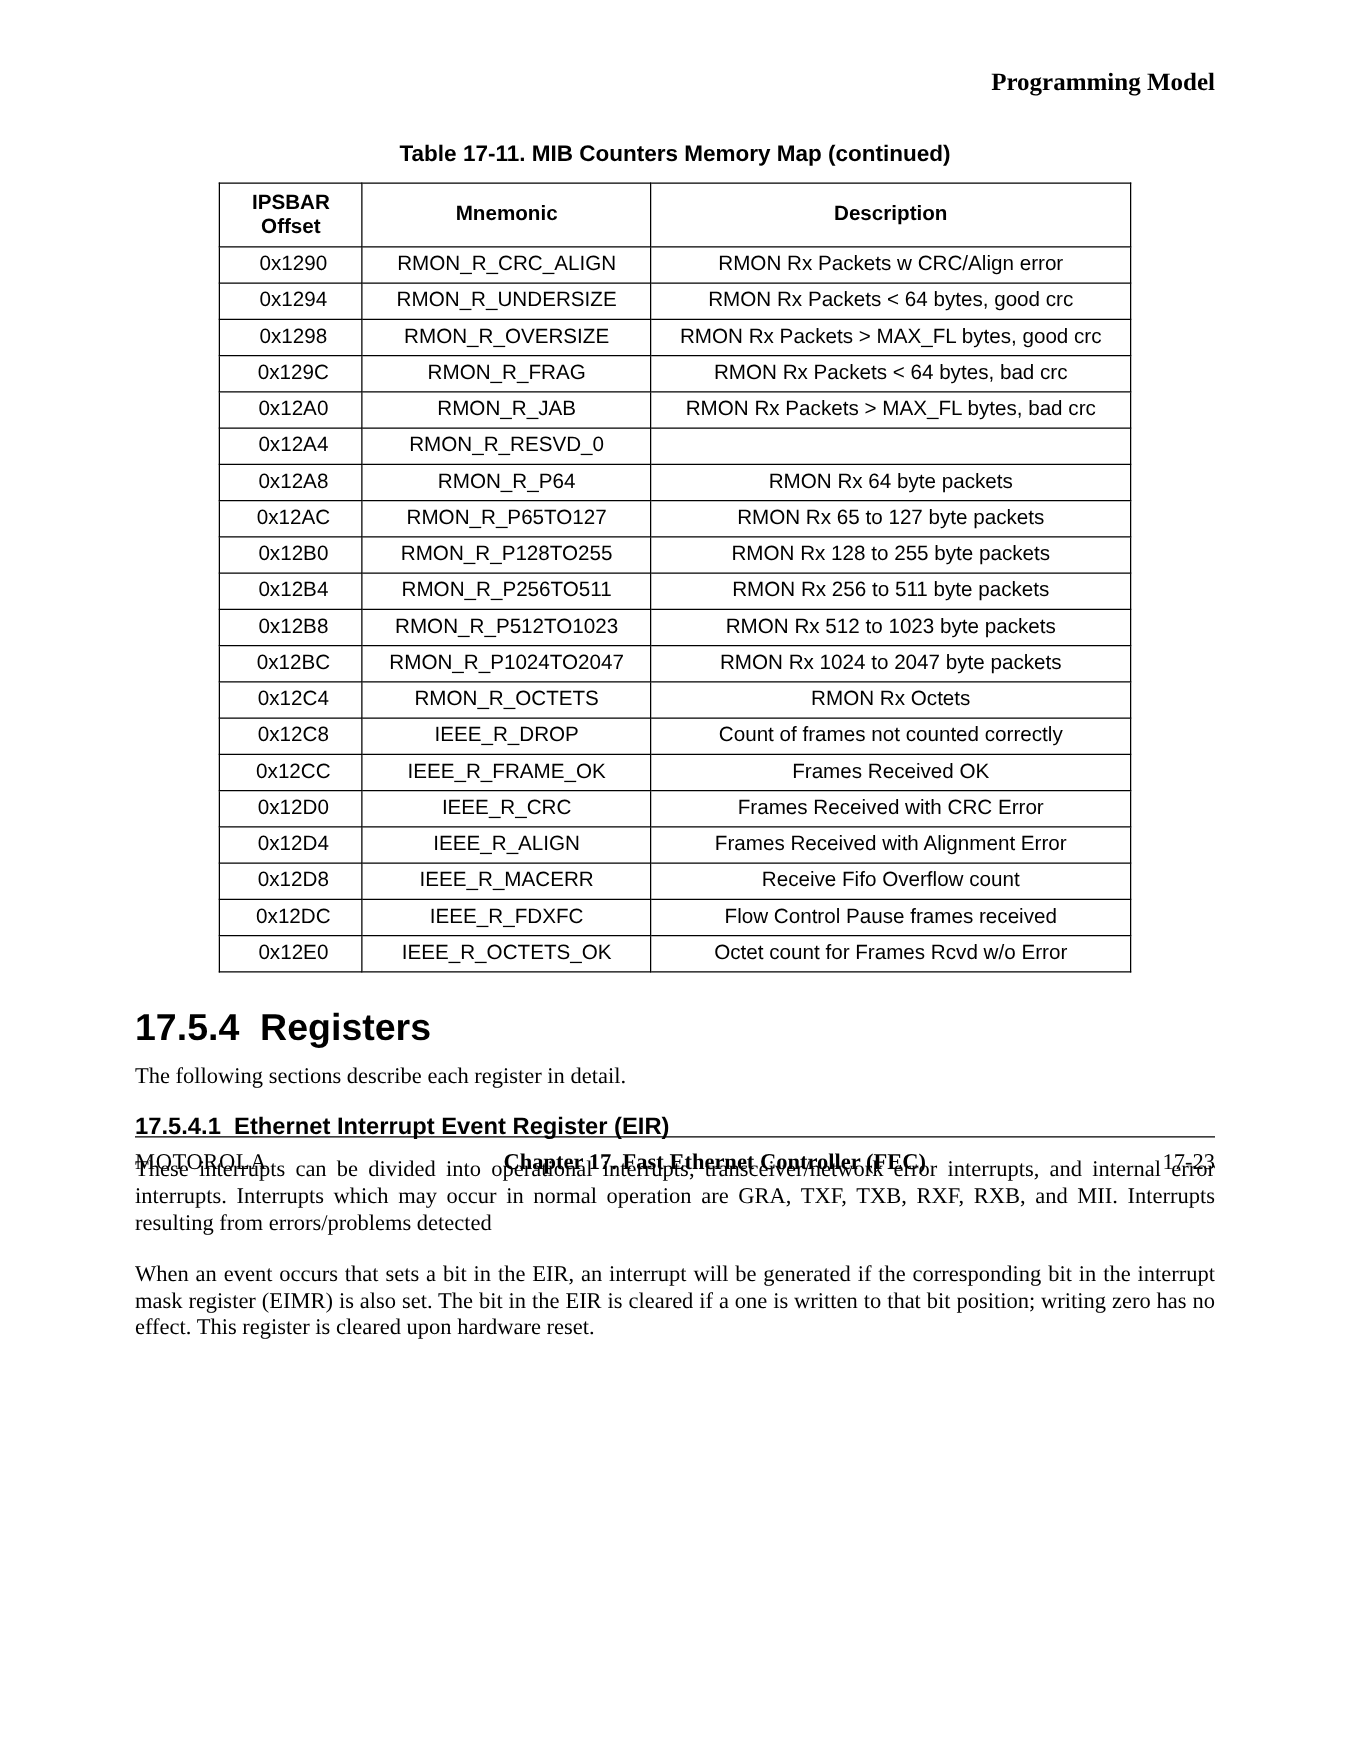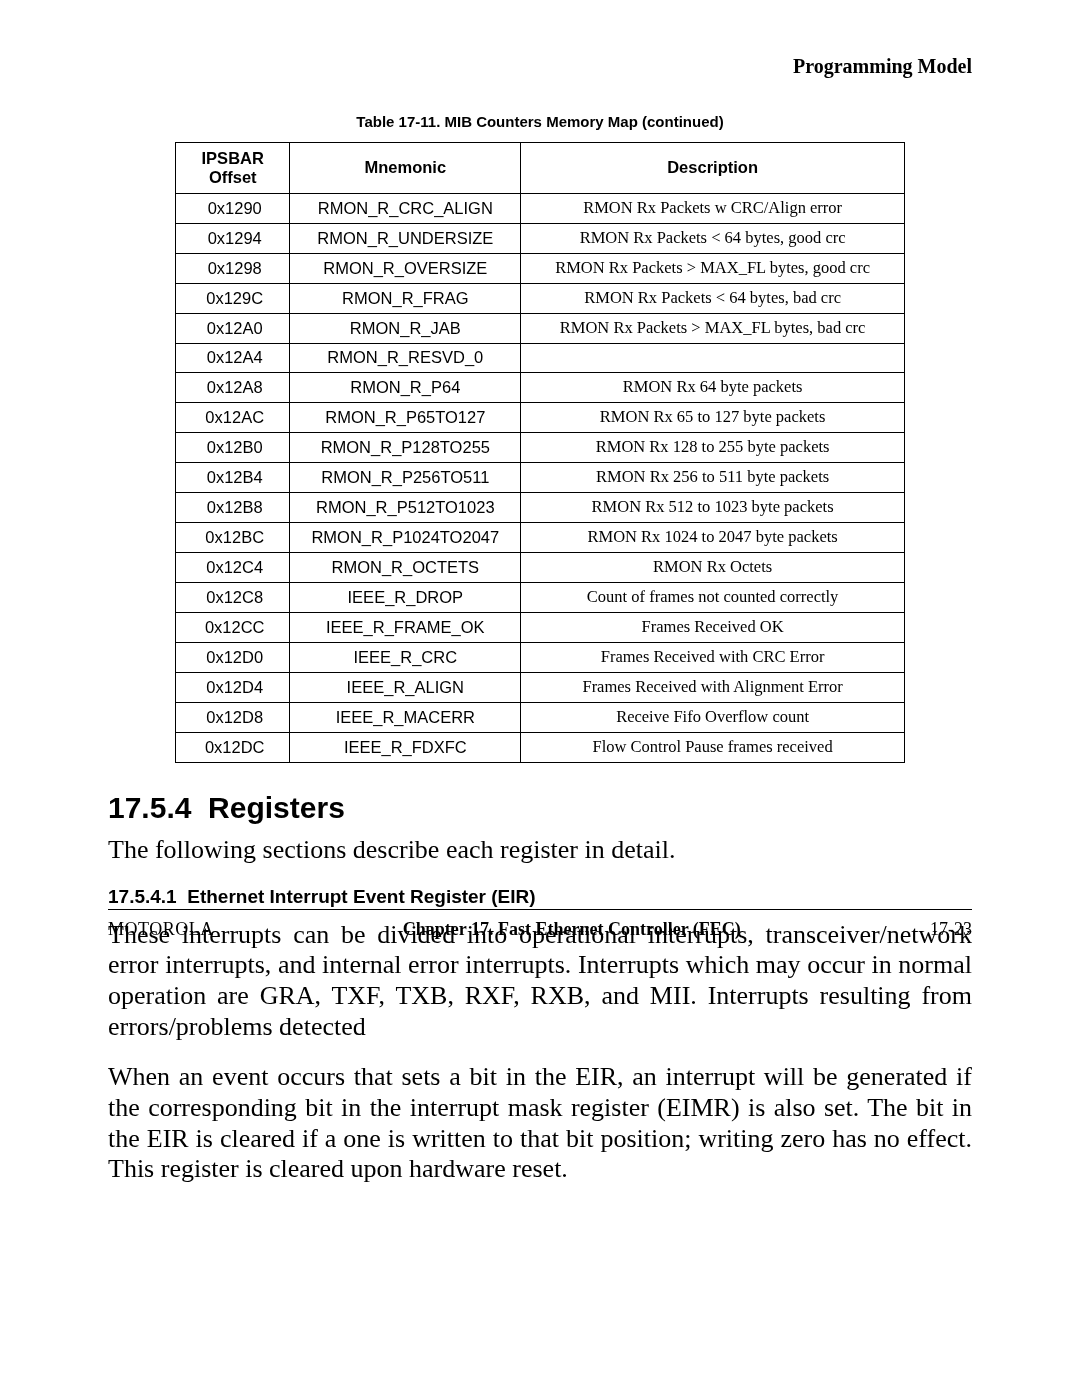--- a/index.html
+++ b/index.html
@@ -23,21 +23,21 @@
     text-align: right;
     font-family: "Times New Roman", Times, serif;
     font-weight: bold;
     font-size: 20px;
     margin-bottom: 35px;
   }
   .table-caption {
     text-align: center;
     font-family: Arial, Helvetica, sans-serif;
     font-weight: bold;
-    font-size: 15px;
+    font-size: 18px;
     margin-bottom: 12px;
   }
   table.memmap {
     border-collapse: collapse;
     margin: 0 auto 28px auto;
     width: 730px;
     font-family: Arial, Helvetica, sans-serif;
     font-size: 16.5px;
   }
   table.memmap th {
@@ -64,40 +64,39 @@
   table.memmap td.offset {
     text-align: center;
     padding-left: 12px;
     width: 95px;
   }
   table.memmap td.mnemonic {
     width: 215px;
   }
   table.memmap td.desc {
     width: 380px;
-    font-family: Liberation Serif, serif;
   }
   table.memmap th.offset-h {
     width: 95px;
   }
   table.memmap th.mnemonic-h {
     width: 215px;
   }
   table.memmap th.desc-h {
     width: 380px;
   }
   h2.section {
     font-family: Arial, Helvetica, sans-serif;
     font-weight: bold;
     font-size: 30px;
     margin: 6px 0 10px 0;
   }
   p.body {
     font-family: "Times New Roman", Times, serif;
-    font-size: 26px;
+    font-size: 18px;
     line-height: 1.18;
     margin: 0 0 20px 0;
     text-align: justify;
   }
   h3.subsection {
     font-family: Arial, Helvetica, sans-serif;
     font-weight: bold;
     font-size: 19px;
     margin: 0 0 12px 0;
   }
@@ -239,20 +238,25 @@
         <tr>
           <td class="offset">0x12D8</td>
           <td class="mnemonic">IEEE_R_MACERR</td>
           <td class="desc">Receive Fifo Overflow count</td>
         </tr>
         <tr>
           <td class="offset">0x12DC</td>
           <td class="mnemonic">IEEE_R_FDXFC</td>
           <td class="desc">Flow Control Pause frames received</td>
         </tr>
+        <tr>
+          <td class="offset">0x12E0</td>
+          <td class="mnemonic">IEEE_R_OCTETS_OK</td>
+          <td class="desc">Octet count for Frames Rcvd w/o Error</td>
+        </tr>
       </tbody>
   </table>
 
   <h2 class="section">
     <span>17.5.4</span>&nbsp;&nbsp;<span>Registers</span>
   </h2>
   <p class="body">The following sections describe each register in detail.</p>
 
   <h3 class="subsection">
     <span>17.5.4.1</span>&nbsp;&nbsp;<span>Ethernet Interrupt Event Register (EIR)</span>

